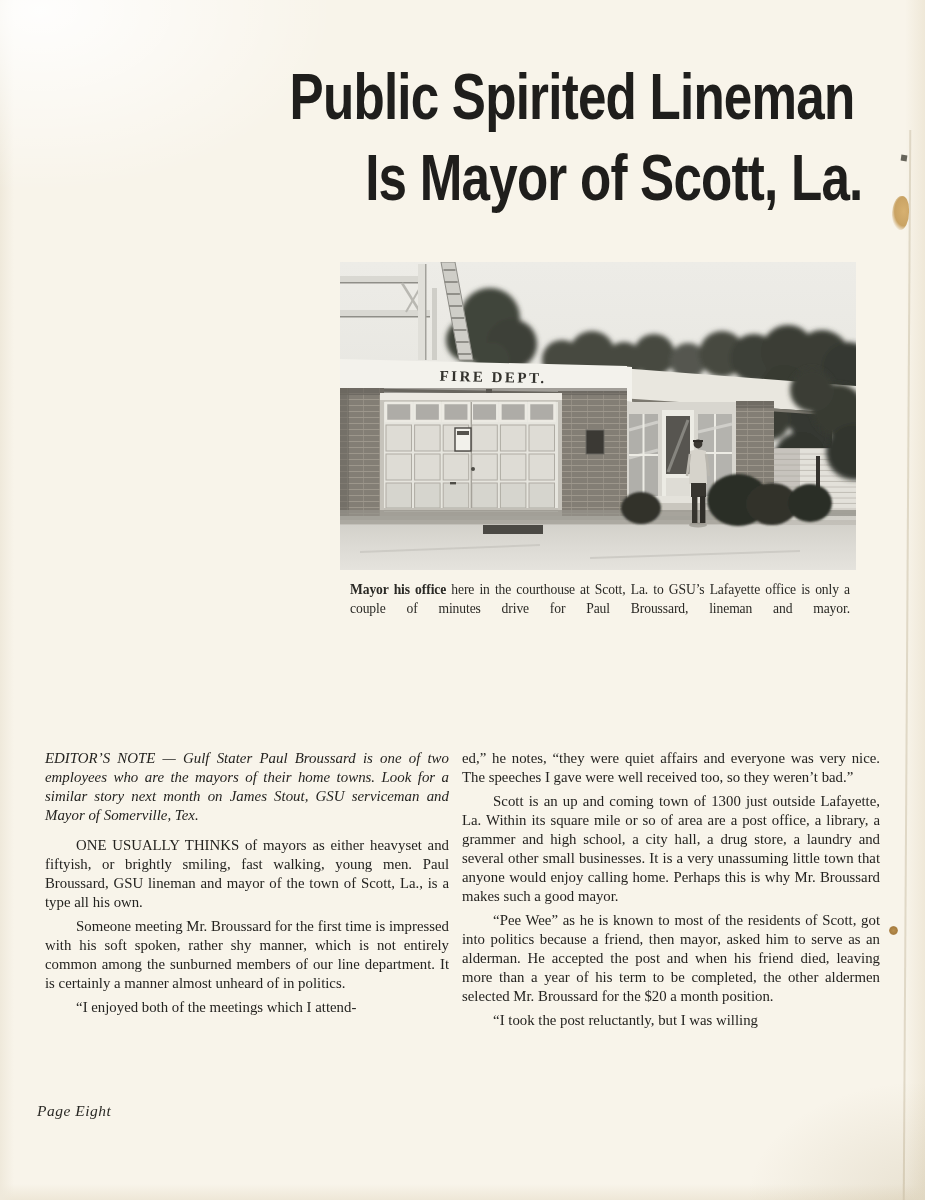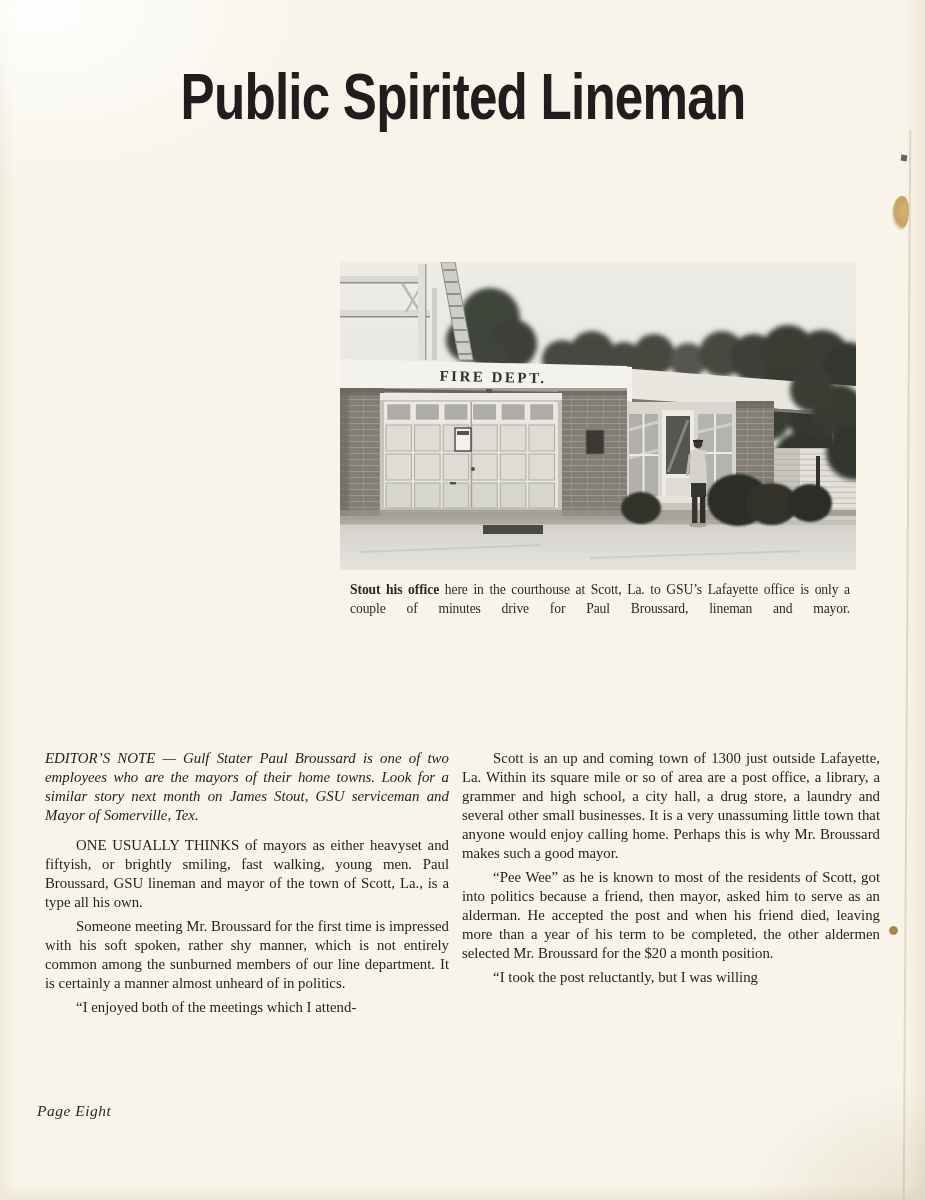--- a/index.html
+++ b/index.html
@@ -22,21 +22,21 @@
   .corner-shade{
     position:absolute; right:0; bottom:0; width:180px; height:120px;
     background:radial-gradient(ellipse at 100% 100%, rgba(160,140,95,.18), rgba(160,140,95,0) 70%);
   }
   .stain{position:absolute;}
   .stain.speck-dark{left:901px; top:155px; width:6px; height:6px; background:#4e4b42; opacity:.85; transform:rotate(8deg);}
   .stain.blob-tan{left:892px; top:196px; width:17px; height:34px; background:radial-gradient(ellipse at 70% 45%, #d3a963 0%, #c49a55 55%, rgba(196,154,85,0) 78%); border-radius:60% 40% 55% 45%; opacity:.9;}
   .stain.speck-tan{left:889px; top:926px; width:9px; height:9px; background:radial-gradient(circle, #b98f4e 0%, #a67c3f 60%, rgba(166,124,63,0) 85%); border-radius:50%;}
 
   .headline{
-    position:absolute; left:0; top:57px; width:925px; text-align:center;
+    position:absolute; left:0; top:57px; width:925px; text-align:right;
     font-family:"Liberation Sans", sans-serif; font-weight:bold;
     font-size:64px; line-height:81px; color:#1f1e1c; letter-spacing:-1px; white-space:nowrap;
   }
   .headline .hl{display:inline-block; transform:scaleX(.8);}
 
   .photo-wrap{position:absolute; left:340px; top:262px; width:516px; height:308px;}
   .photo-wrap svg{display:block;}
 
   .caption{
     position:absolute; left:350px; top:580px; width:500px;
@@ -57,20 +57,21 @@
     font-style:italic; font-size:15.5px; color:#2b2a26; letter-spacing:.5px;
   }
 </style>
 </head>
 <body>
 
 <div class="page">
 
   <div class="headline">
     <div><span class="hl">Public Spirited Lineman</span></div>
+    <div><span class="hl">Is Mayor of Scott, La.</span></div>
   </div>
 
   <div class="photo-wrap">
     <svg width="516" height="308" viewBox="0 0 516 308">
       <defs>
         <linearGradient id="sky" x1="0" y1="0" x2="0" y2="1">
           <stop offset="0" stop-color="#edece7"></stop>
             <stop offset="1" stop-color="#e1e0da"></stop>
         </linearGradient>
         <linearGradient id="pave" x1="0" y1="0" x2="0" y2="1">
@@ -253,31 +254,32 @@
         <path d="M350 189 Q358 186 366 189 L367 222 L349 222 Z" fill="#d6d3cb"></path>
         <path d="M350 192 L347 214 M366 192 L369 214" stroke="#b9b6ae" stroke-width="2.6"></path>
         <rect x="351" y="221" width="15" height="14" fill="#37352f"></rect>
         <rect x="352" y="234" width="5.4" height="27" fill="#37352f"></rect>
         <rect x="360" y="234" width="5.4" height="27" fill="#302e29"></rect>
       </g>
     </svg>
   </div>
 
   <div class="caption">
-    <b>Stout his office</b><span> here in the courthouse at Scott, La. to GSU’s Lafayette office is only a couple of minutes drive for Paul Broussard, lineman and mayor.</span>
+    <b>Mayor his office</b><span> here in the courthouse at Scott, La. to GSU’s Lafayette office is only a couple of minutes drive for Paul Broussard, lineman and mayor.</span>
   </div>
 
   <div class="col col-left">
     <p class="note">EDITOR’S NOTE — Gulf Stater Paul Broussard is one of two employees who are the mayors of their home towns. Look for a similar story next month on James Stout, GSU serviceman and Mayor of Somerville, Tex.</p>
     <p class="ind">ONE USUALLY THINKS of mayors as either heavyset and fiftyish, or brightly smiling, fast walking, young men.  Paul Broussard, GSU lineman and mayor of the town of Scott, La., is a type all his own.</p>
     <p class="ind">Someone meeting Mr. Broussard for the first time is impressed with his soft spoken, rather shy manner, which is not entirely common among the sunburned members of our line department.  It is certainly a manner almost unheard of in politics.</p>
     <p class="ind">“I enjoyed both of the meetings which I attend-</p>
   </div>
 
   <div class="col col-right">
+    <p>ed,” he notes, “they were quiet affairs and everyone was very nice.  The speeches I gave were well received too, so they weren’t bad.”</p>
     <p class="ind">Scott is an up and coming town of 1300 just outside Lafayette, La.  Within its square mile or so of area are a post office, a library, a grammer and high school, a city hall, a drug store, a laundry and several other small businesses.  It is a very unassuming little town that anyone would enjoy calling home.  Perhaps this is why Mr. Broussard makes such a good mayor.</p>
     <p class="ind">“Pee Wee” as he is known to most of the residents of Scott, got into politics because a friend, then mayor, asked him to serve as an alderman.  He accepted the post and when his friend died, leaving more than a year of his term to be completed, the other aldermen selected Mr. Broussard for the $20 a month position.</p>
     <p class="ind">“I took the post reluctantly, but I was willing</p>
   </div>
 
   <div class="page-number">Page Eight</div>
 
   <div class="page-edge"></div>
   <div class="corner-shade"></div>
   <div class="stain speck-dark"></div>

